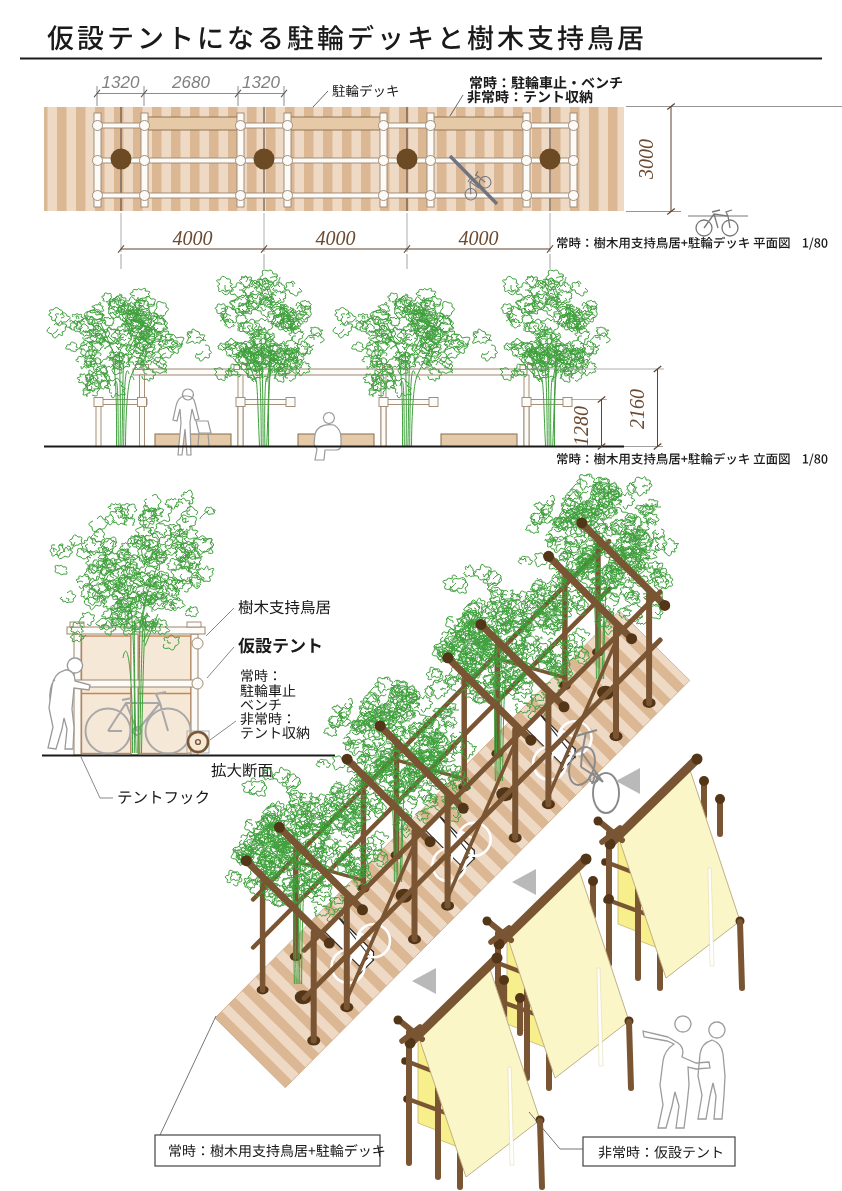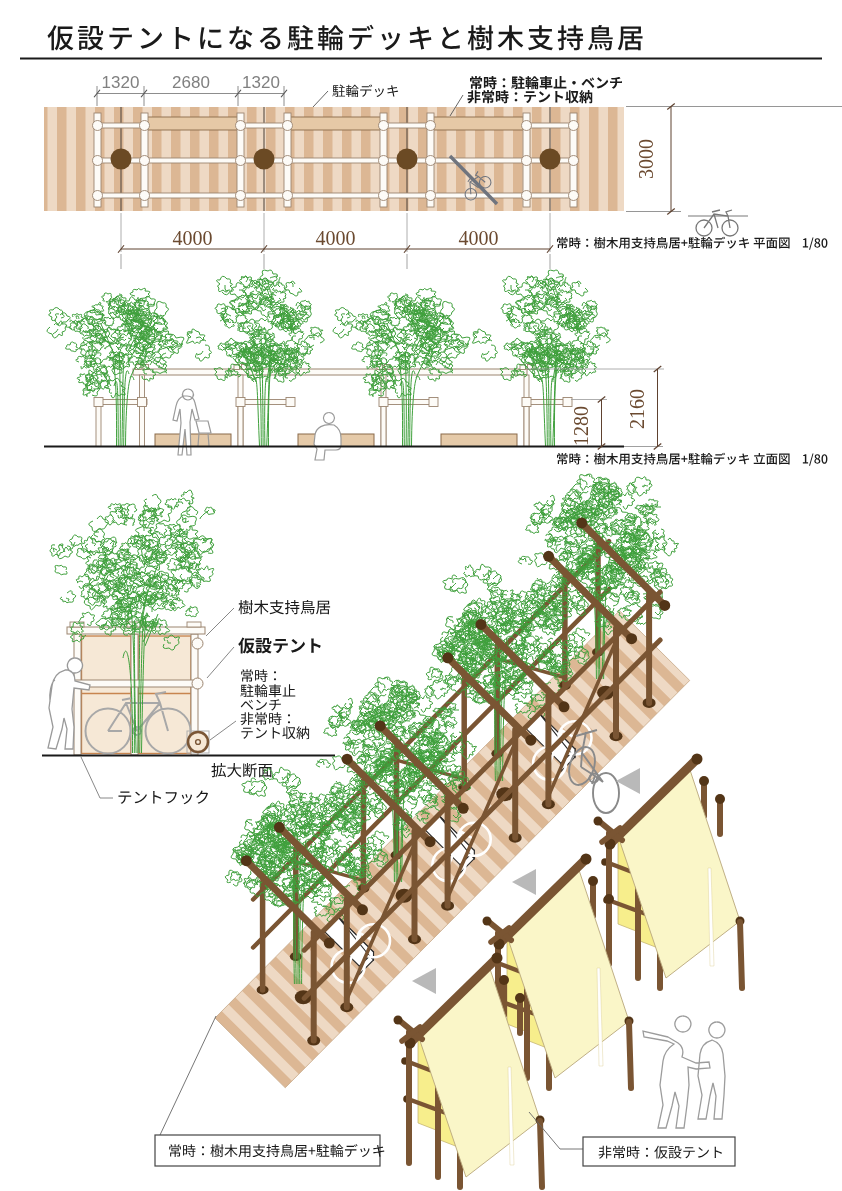--- a/index.html
+++ b/index.html
@@ -1,14 +1,14 @@
 <!DOCTYPE html>
 <html><head><meta charset="utf-8"><style>
 html,body{margin:0;padding:0;background:#fff;}
-#page{position:relative;width:842px;height:1191px;overflow:hidden;font-family:"Liberation Sans",sans-serif;}
+#page{position:relative;width:842px;height:1191px;overflow:hidden;font-family:"Liberation Sans",sans-serif;font-style:italic;}
 </style></head><body>
 <div id="page">
 <svg width="842" height="1191" viewBox="0 0 842 1191">
 <defs>
         <path id="g0" d="M400 793H494V493Q494 430 489 354Q484 278 470 199Q457 120 431 46Q405 -28 362 -88Q354 -78 340 -66Q326 -55 311 -44Q296 -33 286 -28Q325 28 348 94Q371 160 382 230Q394 299 397 367Q400 435 400 493ZM450 793H945V703H450ZM446 529H868V441H446ZM563 476Q596 364 653 269Q710 174 792 104Q873 34 979 -4Q968 -14 956 -28Q944 -43 933 -58Q922 -72 915 -85Q804 -39 720 40Q636 118 576 223Q517 328 479 455ZM840 529H858L875 532L933 509Q903 354 840 237Q778 120 692 40Q606 -40 503 -87Q497 -75 486 -60Q474 -46 462 -32Q450 -18 440 -10Q540 31 620 102Q701 172 758 274Q815 375 840 510ZM267 842 356 813Q322 729 276 646Q230 563 177 490Q124 417 68 361Q64 372 55 390Q46 409 36 428Q25 446 16 458Q66 504 112 565Q159 626 199 697Q239 768 267 842ZM166 575 256 665 257 664V-82H166Z"></path>
         <path id="g1" d="M492 814H581V692Q581 647 572 598Q562 548 534 502Q507 456 454 420Q448 429 435 441Q422 453 408 464Q394 476 384 481Q431 513 454 549Q477 585 484 622Q492 659 492 694ZM727 814H816V577Q816 559 819 554Q822 549 833 549Q836 549 844 549Q852 549 860 549Q869 549 872 549Q880 549 884 556Q888 563 890 586Q892 609 893 655Q906 644 930 635Q953 626 971 621Q968 561 958 528Q948 494 930 481Q912 468 882 468Q875 468 862 468Q850 468 837 468Q824 468 817 468Q783 468 763 478Q743 487 735 510Q727 534 727 576ZM563 325Q615 206 721 120Q827 34 973 -2Q963 -11 951 -26Q939 -41 928 -56Q918 -71 911 -83Q759 -38 650 60Q542 157 479 299ZM819 412H837L853 415L915 392Q889 293 843 216Q797 138 734 80Q672 22 597 -18Q522 -59 437 -84Q433 -71 424 -56Q415 -40 405 -25Q395 -10 386 0Q463 19 532 54Q601 88 658 138Q715 187 756 252Q797 317 819 397ZM434 412H856V326H434ZM528 814H774V730H528ZM82 540H386V467H82ZM87 811H384V737H87ZM82 405H386V332H82ZM35 678H421V602H35ZM126 268H384V-29H126V47H302V192H126ZM80 268H162V-72H80Z"></path>
         <path id="g2" d="M209 752Q232 749 257 747Q282 745 306 745Q325 745 366 745Q406 745 458 745Q509 745 561 745Q613 745 653 745Q693 745 710 745Q733 745 760 747Q786 749 810 752V649Q786 651 760 652Q734 652 710 652Q693 652 653 652Q613 652 562 652Q510 652 458 652Q407 652 366 652Q325 652 307 652Q282 652 256 652Q230 651 209 649ZM91 498Q112 496 136 494Q159 493 182 493Q194 493 233 493Q272 493 328 493Q383 493 446 493Q510 493 574 493Q638 493 693 493Q748 493 786 493Q825 493 836 493Q852 493 877 494Q902 496 920 498V395Q903 397 880 398Q856 398 836 398Q825 398 786 398Q748 398 693 398Q638 398 574 398Q510 398 446 398Q383 398 328 398Q272 398 233 398Q194 398 182 398Q159 398 135 398Q111 397 91 395ZM580 445Q580 350 565 272Q550 194 517 131Q499 98 468 64Q438 29 400 -2Q362 -33 318 -55L226 12Q281 35 331 76Q381 116 411 161Q449 220 460 292Q471 363 472 445Z"></path>
         <path id="g3" d="M233 745Q260 727 295 700Q330 674 366 644Q403 614 436 586Q469 558 489 536L410 455Q391 475 360 504Q329 532 294 562Q258 593 223 620Q188 648 160 667ZM130 76Q214 89 285 110Q356 132 416 160Q475 187 523 216Q603 265 670 329Q738 393 789 461Q840 529 870 593L931 484Q895 419 842 354Q790 289 724 230Q658 170 580 122Q530 91 470 62Q411 33 342 10Q274 -13 197 -27Z"></path>
         <path id="g4" d="M327 92Q327 108 327 150Q327 193 327 252Q327 310 327 374Q327 437 327 497Q327 557 327 603Q327 649 327 670Q327 694 325 726Q323 757 318 782H441Q439 758 436 727Q434 696 434 670Q434 636 434 584Q434 533 434 473Q434 413 434 352Q434 291 434 238Q434 184 434 145Q434 106 434 92Q434 76 435 53Q436 30 438 6Q440 -17 442 -36H319Q323 -10 325 26Q327 63 327 92ZM411 521Q460 507 521 486Q582 466 644 442Q706 419 762 396Q818 373 857 354L812 245Q770 268 718 292Q665 315 610 337Q555 359 504 377Q452 395 411 408Z"></path>
         <path id="g5" d="M452 686Q496 679 552 676Q607 673 666 674Q725 675 779 678Q833 681 872 686V584Q829 580 775 578Q721 575 664 575Q606 575 551 578Q496 580 453 584ZM509 270Q503 244 500 223Q496 202 496 181Q496 164 504 149Q511 134 528 123Q546 112 576 106Q607 99 652 99Q720 99 780 106Q839 112 901 126L903 19Q856 10 794 4Q731 -1 650 -1Q523 -1 462 40Q402 82 402 155Q402 182 406 212Q410 241 419 278ZM278 758Q275 749 270 734Q266 720 262 706Q259 691 257 682Q252 657 246 622Q239 586 232 544Q226 503 220 460Q215 418 212 378Q208 338 208 305Q208 279 210 252Q211 226 214 198Q223 218 232 240Q241 263 250 285Q259 307 267 325L317 285Q304 248 289 203Q274 158 262 118Q251 77 246 52Q244 42 242 28Q240 15 241 6Q241 -1 242 -12Q242 -22 243 -31L152 -37Q137 15 126 100Q115 185 115 286Q115 342 120 400Q125 457 132 511Q139 565 146 610Q154 655 158 685Q161 704 164 726Q166 748 167 768Z"></path>

